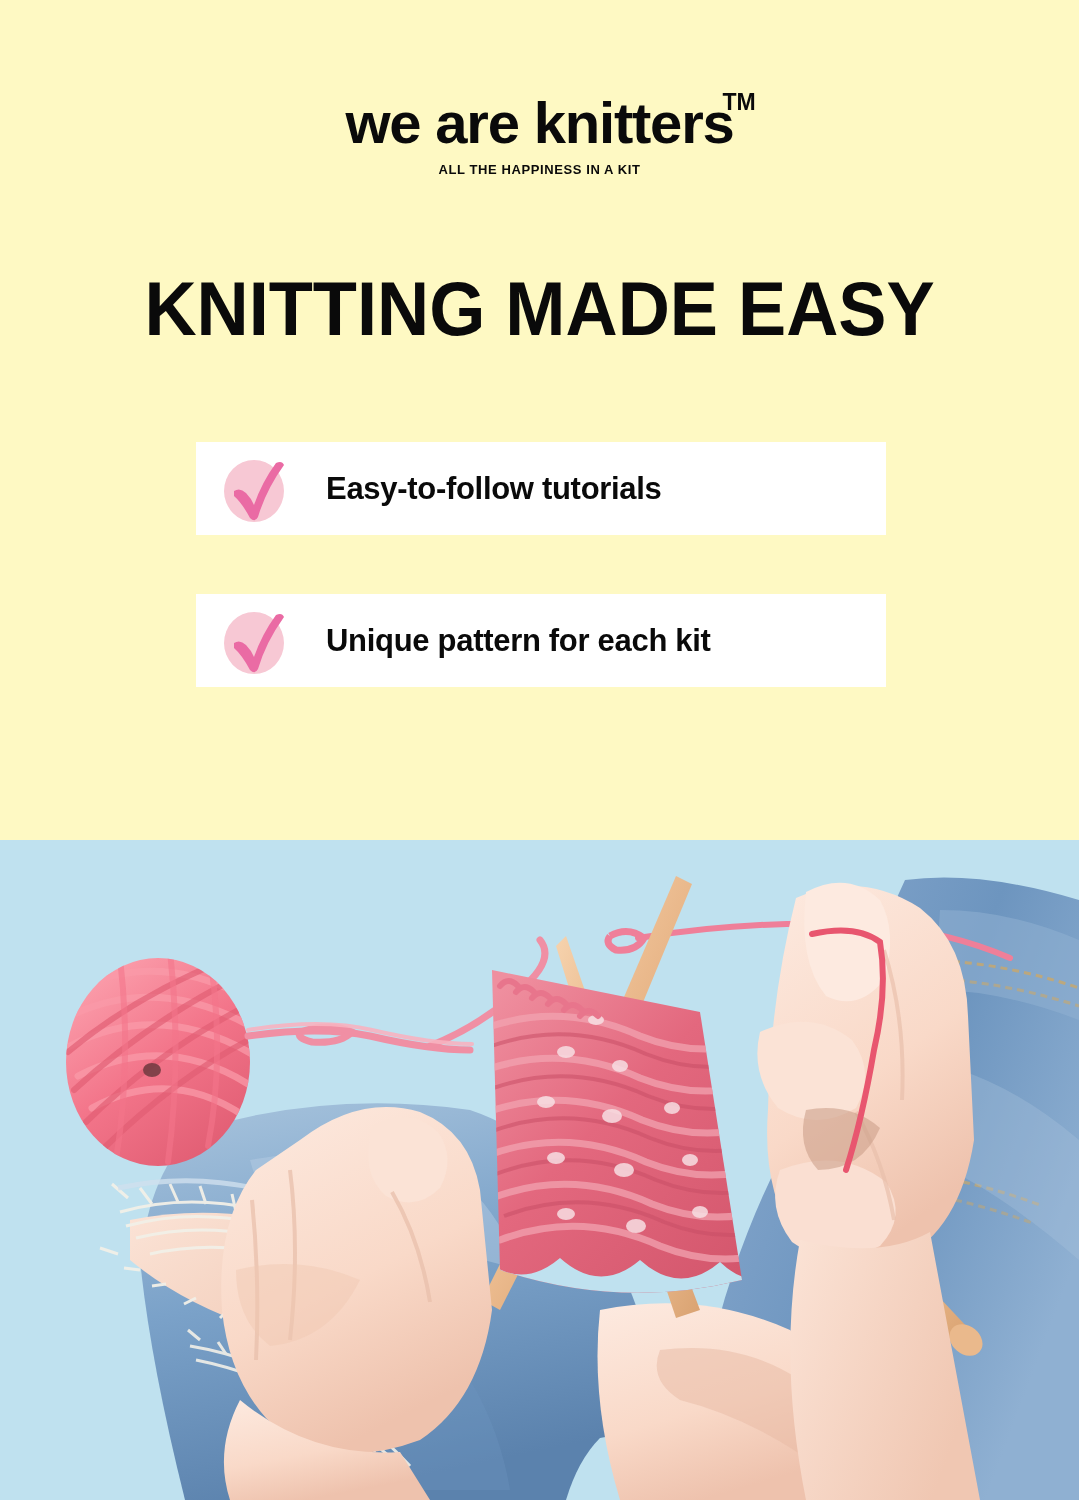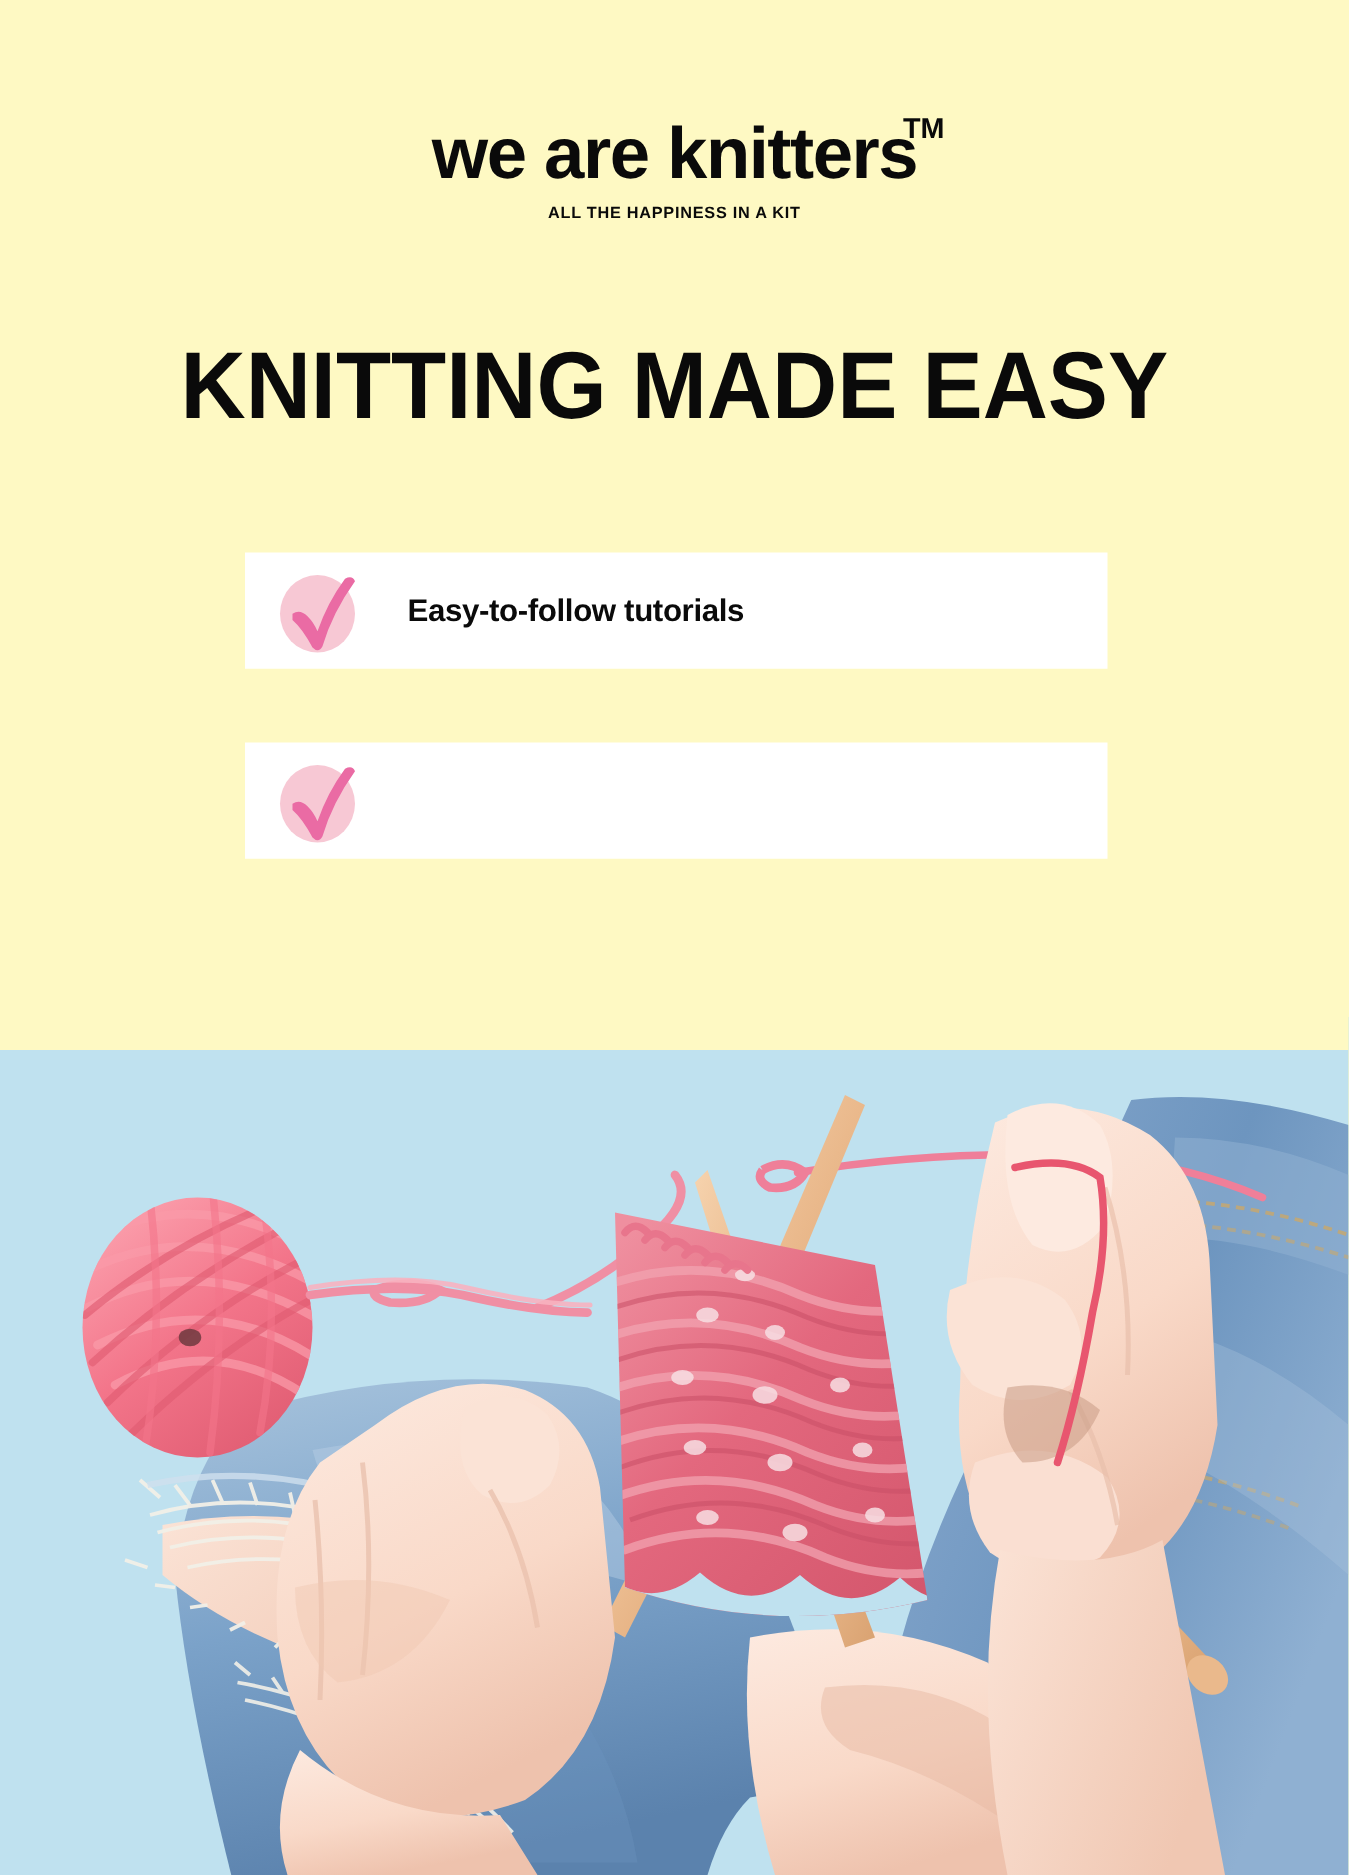--- a/index.html
+++ b/index.html
@@ -104,21 +104,21 @@
     left: -4px;
     top: -8px;
     width: 80px;
     height: 80px;
     overflow: visible;
   }
   .feature-label {
     margin-left: 40px;
     font-family: "Liberation Sans", sans-serif;
     font-weight: bold;
-    font-size: 25px;
+    font-size: 31px;
     line-height: 38px;
     letter-spacing: -0.3px;
     color: #0a0a0a;
     white-space: nowrap;
   }
 
   
   #photo {
     position: absolute;
     left: 0;
@@ -161,20 +161,21 @@
     </div>
 
 
     <div class="feature-card">
       <span class="feature-check">
         <svg viewBox="0 0 80 80">
           <ellipse cx="36" cy="42" rx="30" ry="31" fill="#f7c8d4"></ellipse>
           <path d="M16 42 Q22 38 28 44 Q33 49 36 56 Q44 33 58 14 Q64 11 66 16 Q48 41 40 68 Q37 74 32 69 Q24 54 16 47 Z" fill="#ea6ba4"></path>
         </svg>
       </span>
+      <span class="feature-label">Unique pattern for each kit</span>
     </div>
 
   </div>
 
   <div id="photo">
     <svg viewBox="0 0 1079 660" preserveAspectRatio="none">
       <defs>
         <linearGradient id="denimG" x1="0" y1="0" x2="0.3" y2="1">
           <stop offset="0" stop-color="#a8c4dd"></stop>
           <stop offset="0.5" stop-color="#7ba2c9"></stop>

